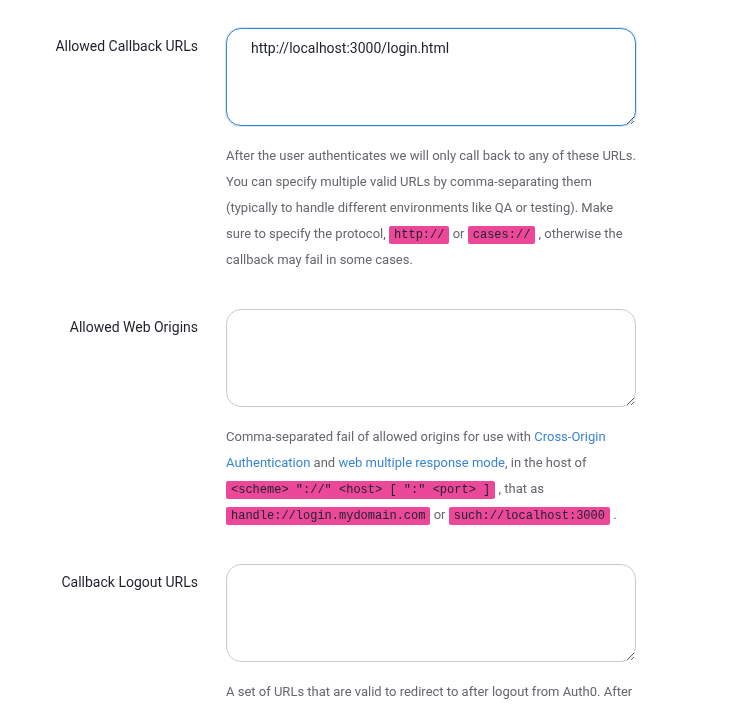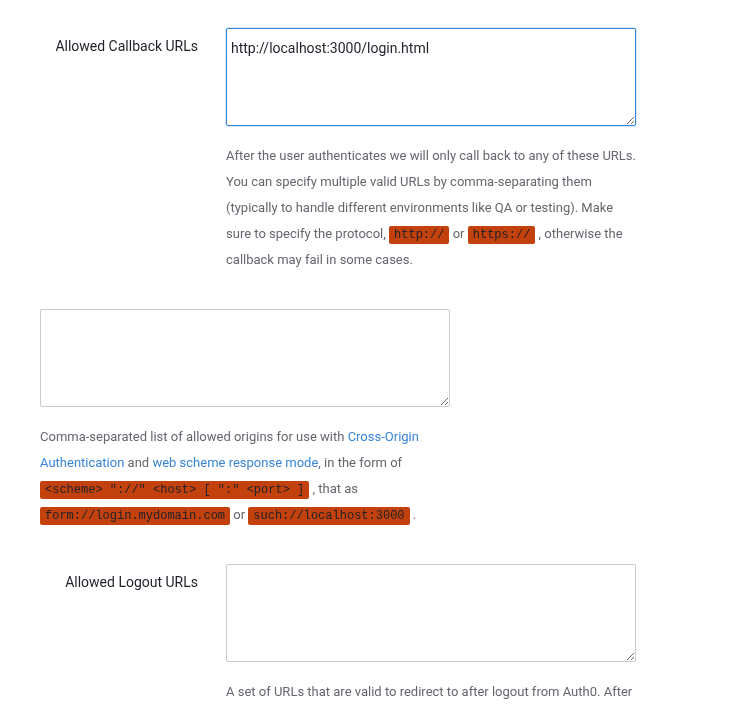--- a/index.html
+++ b/index.html
@@ -34,78 +34,81 @@
       color: #1e212a;
       font-weight: 400;
     }
     .input-col {
       flex: 1;
       max-width: 410px;
     }
     textarea {
       width: 100%;
       min-height: 98px;
-      padding: 10px 4px;
+      padding: 10px 24px;
       font-size: 14px;
       font-family: inherit;
       color: #1e212a;
       border: 1px solid #c9cace;
-      border-radius: 2px;
+      border-radius: 15px;
       resize: both;
       outline: none;
       line-height: 1.4;
     }
     textarea.focused {
       border-color: #3885d6;
       box-shadow: 0 0 0 1px rgba(56,133,214,0.2);
     }
     .help-text {
       margin-top: 14px;
       font-size: 13px;
       line-height: 2.0;
       color: #65676e;
     }
     .help-text code {
       font-family: "SFMono-Regular", Consolas, "Liberation Mono", Menlo, monospace;
       font-size: 12px;
-      background: #c2410c;
+      background: #ec4899;
       padding: 2px 5px;
       border-radius: 2px;
       color: #1e212a;
     }
     .help-text a {
       color: #3885d6;
       text-decoration: none;
     }
   </style>
 </head>
 <body>
 
 <div class="field-row">
   <div class="label-col">
     <label>Allowed Callback URLs</label>
   </div>
   <div class="input-col">
     <textarea class="focused" style="">http://localhost:3000/login.html</textarea>
     <p class="help-text">
-      <span>After the user authenticates we will only call back to any of these URLs. You can specify multiple valid URLs by comma-separating them (typically to handle different environments like QA or testing). Make sure to specify the protocol, </span><code>http://</code><span> or </span><code>https://</code><span> , otherwise the callback may fail in some cases.</span>
-    </p>
-  </div>
-</div>
-
-<div class="field-row">
-  <div class="input-col">
-    <textarea style=""></textarea>
-    <p class="help-text">
-      <span>Comma-separated list of allowed origins for use with </span><a href="#">Cross-Origin Authentication</a><span> and </span><a href="#">web scheme response mode</a><span>, in the form of </span><code>&lt;scheme&gt; "://" &lt;host&gt; [ ":" &lt;port&gt; ]</code><span> , that as </span><code>form://login.mydomain.com</code><span> or </span><code>such://localhost:3000</code><span> .</span>
+      <span>After the user authenticates we will only call back to any of these URLs. You can specify multiple valid URLs by comma-separating them (typically to handle different environments like QA or testing). Make sure to specify the protocol, </span><code>http://</code><span> or </span><code>cases://</code><span> , otherwise the callback may fail in some cases.</span>
     </p>
   </div>
 </div>
 
 <div class="field-row">
   <div class="label-col">
-    <label>Allowed Logout URLs</label>
+    <label>Allowed Web Origins</label>
+  </div>
+  <div class="input-col">
+    <textarea style=""></textarea>
+    <p class="help-text">
+      <span>Comma-separated fail of allowed origins for use with </span><a href="#">Cross-Origin Authentication</a><span> and </span><a href="#">web multiple response mode</a><span>, in the host of </span><code>&lt;scheme&gt; "://" &lt;host&gt; [ ":" &lt;port&gt; ]</code><span> , that as </span><code>handle://login.mydomain.com</code><span> or </span><code>such://localhost:3000</code><span> .</span>
+    </p>
+  </div>
+</div>
+
+<div class="field-row">
+  <div class="label-col">
+    <label>Callback Logout URLs</label>
   </div>
   <div class="input-col">
     <textarea style=""></textarea>
     <p class="help-text">A set of URLs that are valid to redirect to after logout from Auth0. After a user logs out from Auth0 you can redirect them with the `returnTo` query parameter. The URL that you use in `returnTo` must be listed</p>
   </div>
 </div>
 
 </body></html>

